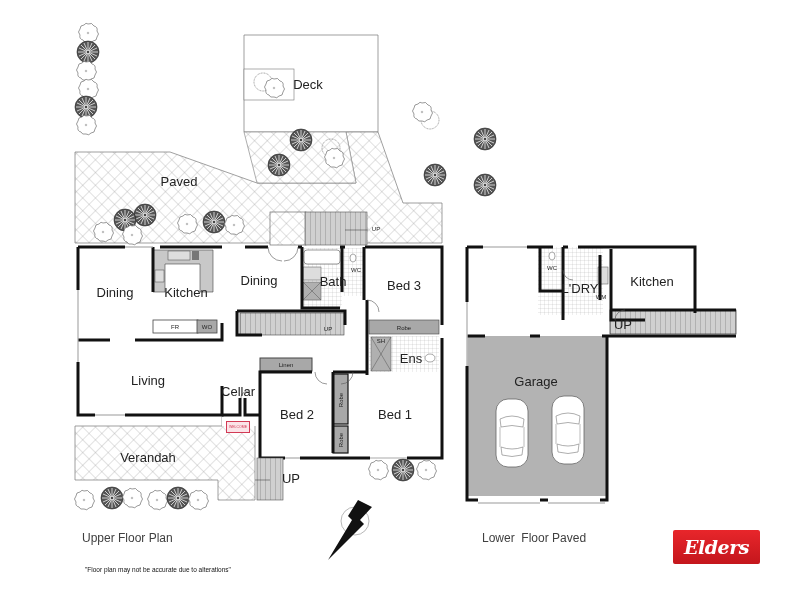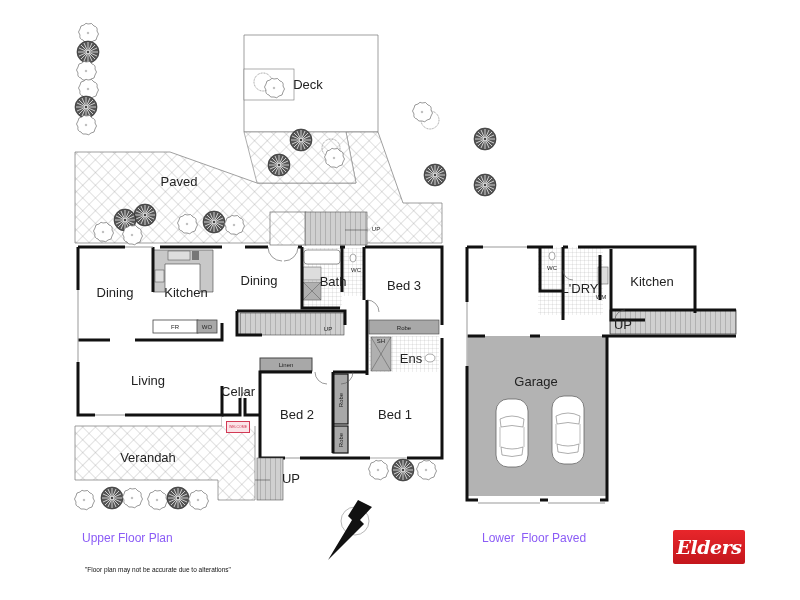--- a/index.html
+++ b/index.html
@@ -1,23 +1,23 @@
 <!DOCTYPE html>
 <html><head>
 <meta charset="utf-8">
 <style>
   html,body{margin:0;padding:0;background:#fff;}
   body{width:800px;height:600px;position:relative;overflow:hidden;font-family:"Liberation Sans",sans-serif;}
   #plan{position:absolute;left:0;top:0;width:800px;height:600px;}
   .lbl{position:absolute;font-size:13px;color:#222;white-space:nowrap;transform:translate(-50%,-50%);font-family:"Liberation Sans",sans-serif;}
   .lbl-sm{font-size:6px;}
   .lbl-v{transform:translate(-50%,-50%) rotate(-90deg);font-size:6px;}
-  .title{position:absolute;font-size:12px;color:#8b5cf6;font-family:"Liberation Sans",sans-serif;}
+  .title{position:absolute;font-size:12px;color:#404040;font-family:"Liberation Sans",sans-serif;}
   .note{position:absolute;font-size:6.5px;color:#111;font-family:"Liberation Sans",sans-serif;}
-  .logo{position:absolute;left:673px;top:530px;width:72px;height:34px;background:linear-gradient(#e8262b,#c4161c);border-radius:2px;display:flex;align-items:center;justify-content:center;}
+  .logo{position:absolute;left:673px;top:530px;width:87px;height:34px;background:linear-gradient(#e8262b,#c4161c);border-radius:2px;display:flex;align-items:center;justify-content:center;}
   .logo span{color:#fff;font-family:"DejaVu Serif",serif;font-style:italic;font-weight:bold;font-size:19px;letter-spacing:-0.5px;}
   .welcome{position:absolute;left:226px;top:421px;width:24px;height:12px;border:1.5px solid #d23a55;background:#fbe3e8;box-sizing:border-box;display:flex;align-items:center;justify-content:center;}
   .welcome span{font-size:3.5px;color:#d23a55;font-family:"Liberation Sans",sans-serif;}
 </style>
 </head>
 <body>
 
 <svg id="plan" viewBox="0 0 800 600" xmlns="http://www.w3.org/2000/svg">
   <defs>
     <pattern id="hatch" width="9" height="9" patternUnits="userSpaceOnUse" patternTransform="rotate(45)">

